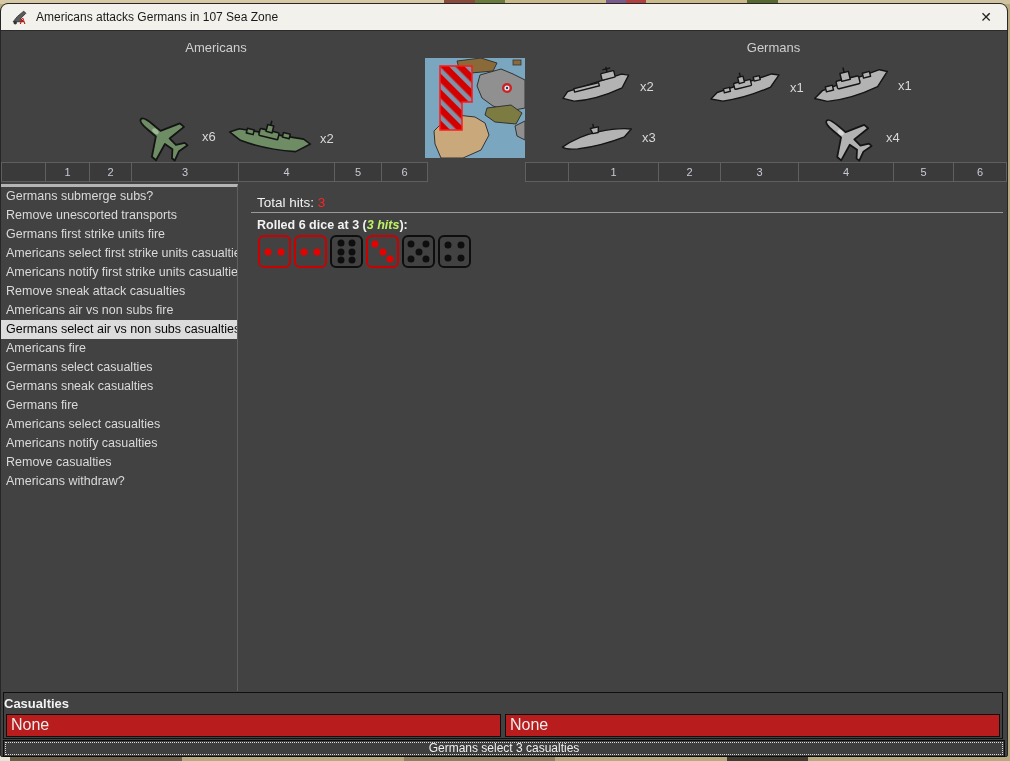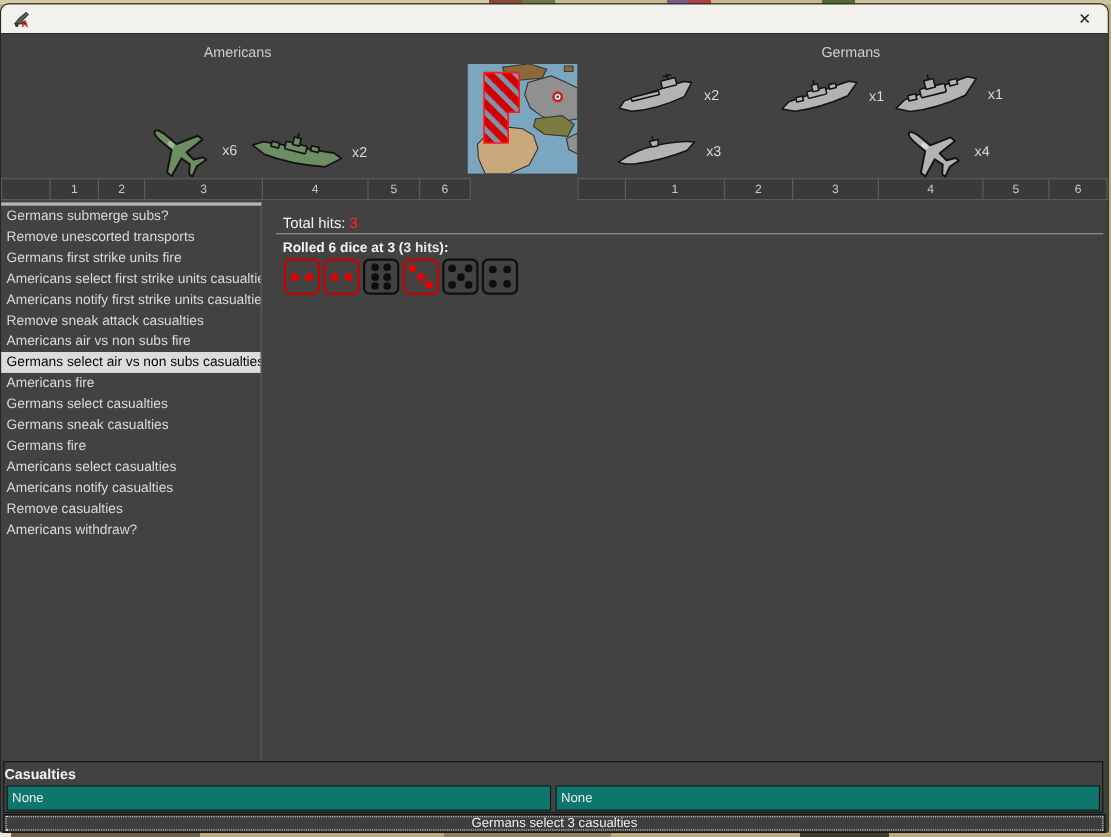--- a/index.html
+++ b/index.html
@@ -46,37 +46,37 @@
   .step{height:19px;line-height:19px;padding-left:5px;font-size:12.5px;color:#dadada;
     white-space:nowrap;overflow:hidden;cursor:default;}
   .step.selected{background:#dcdcdc;color:#060606;}
 
   
   #total-hits-line{position:absolute;left:256px;top:191px;font-size:13.5px;
     font-weight:normal;color:#f2f2f2;}
   #total-hits-line .red{color:#ff2222;}
   #hits-divider{position:absolute;left:250px;top:208px;width:752px;height:1px;background:#9a9a9a;}
   #rolled-line{position:absolute;left:256px;top:214px;font-size:12.5px;font-weight:bold;color:#f2f2f2;}
-  #rolled-line .red{color:#e5e5e5;}
+  #rolled-line .red{color:#bef264;font-style:italic;}
   #dice-row{position:absolute;left:257px;top:231px;display:flex;gap:3px;}
   .die{width:29px;height:29px;position:relative;border-radius:6px;border:2px solid;background:#424242;}
   .die.hit{border-color:#cc0000;}
   .die.miss{border-color:#0e0e0e;}
   .pip{position:absolute;width:7px;height:7px;border-radius:50%;transform:translate(-50%,-50%);}
   .die.hit .pip{background:#e60000;}
   .die.miss .pip{background:#0e0e0e;}
 
   
   #cas-box{position:absolute;left:2px;top:688px;width:1000px;height:47px;
     border:1px solid #101010;box-sizing:border-box;}
   #cas-title{font-weight:bold;font-size:13px;color:#f2f2f2;
     height:21px;line-height:21px;}
   #cas-panels{display:flex;gap:4px;padding:0 2px;}
-  .cas-panel{flex:1;height:21px;border:1px solid #101010;color:#ececec;font-size:12px;
-    line-height:20px;padding-left:4px;background:#0f766e;}
+  .cas-panel{flex:1;height:21px;border:1px solid #101010;color:#ececec;font-size:16px;
+    line-height:20px;padding-left:4px;background:#b91c1c;}
 
   
   #action-btn{position:absolute;left:2px;top:736px;width:1002px;height:17px;
     background:#3e3e3e;border:1px solid #0c0c0c;outline:1px dotted #dcdcdc;outline-offset:-3px;
     color:#f0f0f0;font-size:12px;text-align:center;line-height:15px;box-sizing:border-box;cursor:default;}
 </style>
 </head>
 <body>
 
 <div id="page">
@@ -84,20 +84,21 @@
   <div id="map-strip-bottom"></div>
 
   <div id="window">
 
     <div id="titlebar">
       <svg width="17" height="17" viewBox="0 0 16 16">
         <path d="M2 12 L6 7 L12 2 L14 4 L9 9 L12 12 Z" fill="#5a5a5a" stroke="#222" stroke-width="0.7"></path>
         <circle cx="4" cy="13" r="1.6" fill="#333"></circle>
         <text x="8" y="14.5" font-size="8" font-weight="bold" fill="#cc1111" font-family="Liberation Sans,sans-serif">A</text>
       </svg>
+      <span id="title-text">Americans attacks Germans in 107 Sea Zone</span>
       <span id="close-btn">✕</span>
     </div>
 
     <div class="side-label" style="left:150px;top:36px;width:130px;">Americans</div>
     <div class="side-label" style="left:710px;top:36px;width:125px;">Germans</div>
 
     <div class="unit" style="left:126px;top:103px;">
       <svg width="68" height="58" viewBox="0 0 64 64">
         <g transform="rotate(-50 32 32)">
           <path class="us-fill" d="M32 3 C35 3 36 9 36 17 L36 28 L56 39 L56 45 L36 41 L35 51 L43 57 L43 61 L32 58 L21 61 L21 57 L29 51 L28 41 L8 45 L8 39 L28 28 L28 17 C28 9 29 3 32 3 Z"></path>

